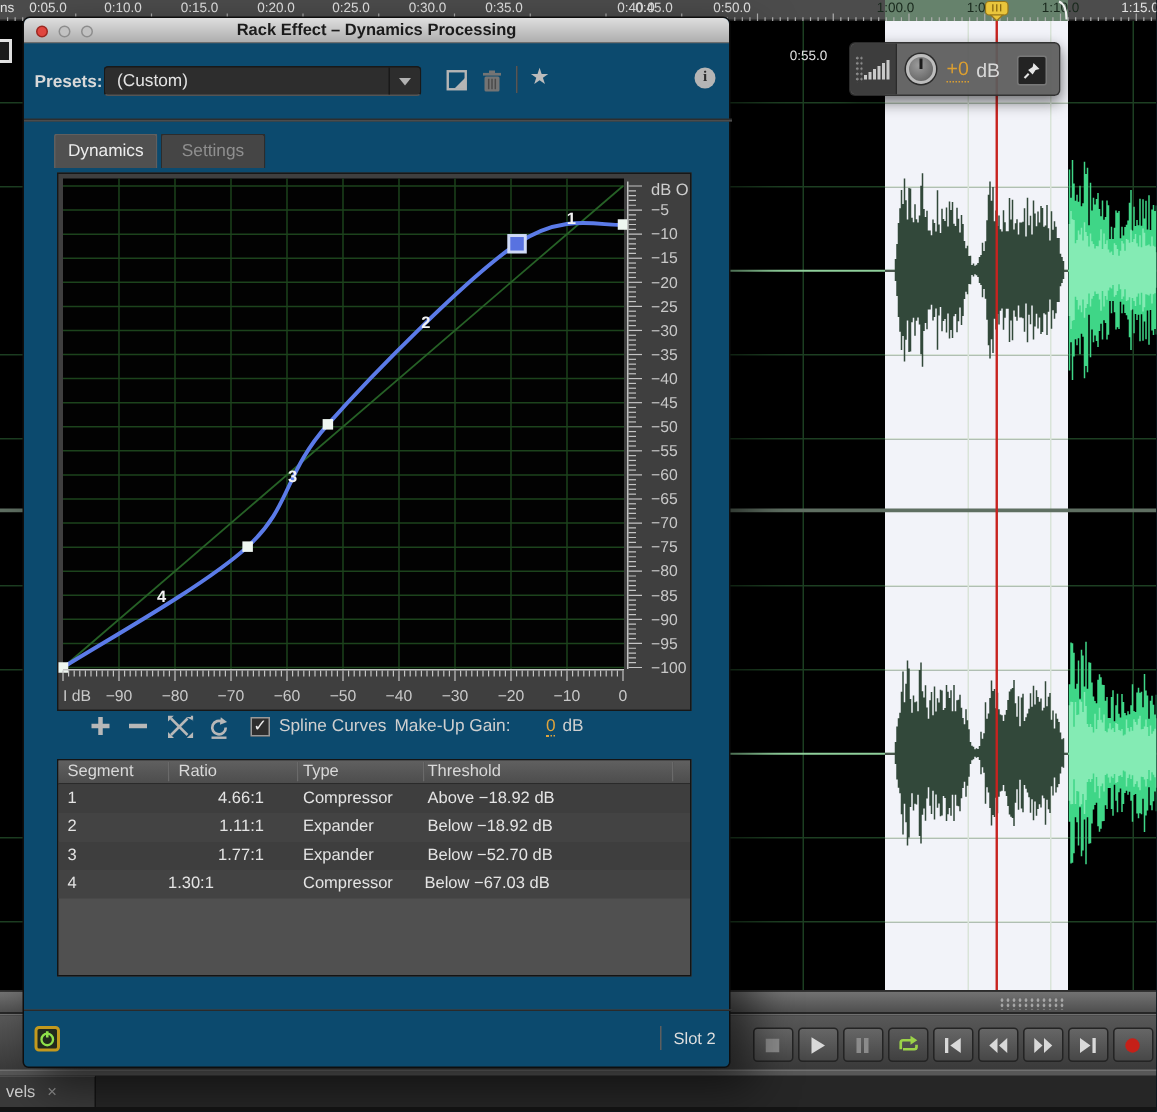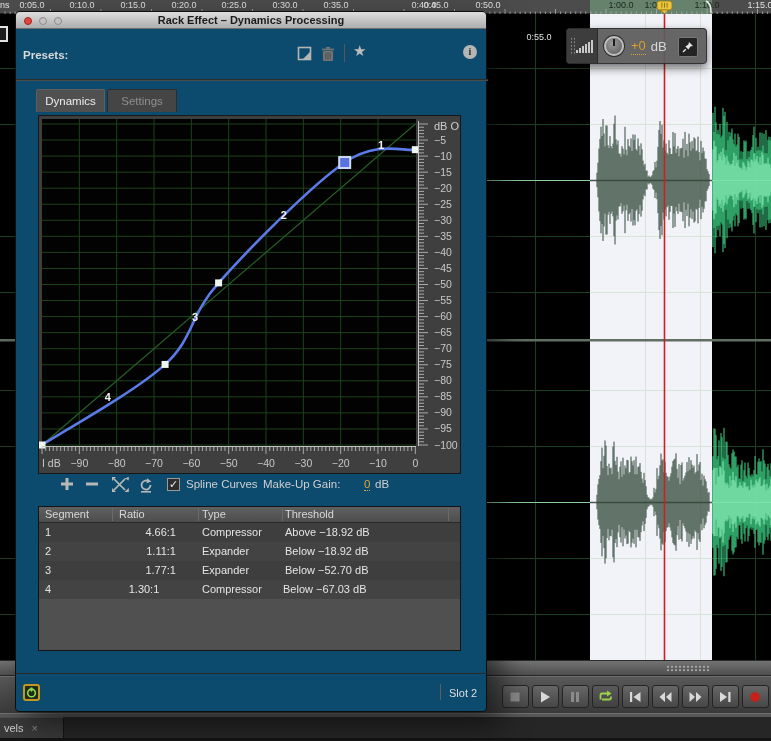--- a/index.html
+++ b/index.html
@@ -328,21 +328,21 @@
         <span class="tlabel" style="left: 82px;">0:10.0</span>
         <span class="tlabel" style="left: 133px;">0:15.0</span>
         <span class="tlabel" style="left: 184px;">0:20.0</span>
         <span class="tlabel" style="left: 234px;">0:25.0</span>
         <span class="tlabel" style="left: 285px;">0:30.0</span>
         <span class="tlabel" style="left: 336px;">0:35.0</span>
         <span class="tlabel" style="left: 385px; margin-left: 39px;">0:40.0</span>
         <span class="tlabel" style="left: 436px;">0:45.0</span>
         <span class="tlabel" style="left: 488px;">0:50.0</span>
         <span class="tlabel" style="left: 539px; margin-top: 32px;">0:55.0</span>
-        <span class="tlabel dark" style="left: 597px; margin-left: 24px;">1:00.0</span>
+        <span class="tlabel dark" style="left: 597px;">1:00.0</span>
         <span class="tlabel dark" style="left: 657px;">1:05.0</span>
         <span class="tlabel dark" style="left: 707px;">1:10.0</span>
         <span class="tlabel" style="left: 760px;">1:15.0</span>
       </div>
     <svg id="playhead-marker" width="771" height="14" style="position:absolute;left:0;top:0">
         <rect x="657" y="1" width="15" height="9" rx="2.5" fill="#e9c53c" stroke="#96761a" stroke-width="0.8"></rect>
         <path d="M660.5 10 L668.5 10 L664.5 13.8 Z" fill="#e9c53c" stroke="#96761a" stroke-width="0.8"></path>
         <line x1="661.9" y1="2.8" x2="661.9" y2="7.6" stroke="#8a6a12" stroke-width="0.9"></line>
         <line x1="664.5" y1="2.8" x2="664.5" y2="7.6" stroke="#8a6a12" stroke-width="0.9"></line>
         <line x1="667.1" y1="2.8" x2="667.1" y2="7.6" stroke="#8a6a12" stroke-width="0.9"></line>
@@ -449,20 +449,26 @@
 
   <div id="dialog">
     <div id="titlebar">
       <div class="tl red"></div>
       <div class="tl gray g1"></div>
       <div class="tl gray g2"></div>
       <div class="title">Rack Effect – Dynamics Processing</div>
     </div>
 
     <span class="prow-label">Presets:</span>
+    <div id="preset-dd">
+      <span class="val">(Custom)</span>
+      <div class="arrow-box">
+          <div class="arrow"></div>
+        </div>
+    </div>
     <svg class="prow-icon" style="left:281px" width="15" height="15" viewBox="0 0 15 15">
       <rect x="1.5" y="1.5" width="12" height="12" fill="none" stroke="#b5b5b5" stroke-width="1.6"></rect>
       <path d="M13 13 L13 6 L6 13 Z" fill="#b5b5b5"></path>
     </svg>
     <svg class="prow-icon" style="left:304px" width="16" height="16" viewBox="0 0 16 16">
       <g fill="#747474">
           <rect x="3" y="5" width="10" height="10" rx="1"></rect>
           <rect x="2" y="2.6" width="12" height="1.8"></rect>
           <rect x="6" y="1" width="4" height="1.8"></rect>
         </g>
@@ -822,21 +828,21 @@
             <span class="c" style="left: 246px;">Below −18.92 dB</span>
           </div>
           <div class="trow" style="top: 54px; background: rgb(62, 62, 62);">
             <span class="c" style="left: 6px;">3</span>
             <span class="c" style="left: 73px; width: 64px; text-align: right;">1.77:1</span>
             <span class="c" style="left: 163px;">Expander</span>
             <span class="c" style="left: 246px;">Below −52.70 dB</span>
           </div>
           <div class="trow" style="top: 73px; background: rgb(67, 67, 67);">
             <span class="c" style="left: 6px;">4</span>
-            <span class="c" style="left: 73px; width: 64px; text-align: center;">1.30:1</span>
+            <span class="c" style="left: 73px; width: 64px; text-align: left;">1.30:1</span>
             <span class="c" style="left: 163px;">Compressor</span>
             <span class="c" style="left: 244px;">Below −67.03 dB</span>
           </div>
         </div>
     </div>
 
     <div id="dlg-footer-sep"></div>
     <div id="power-btn">
       <svg width="11" height="11" viewBox="0 0 12 12">
         <circle cx="6" cy="6.5" r="4.2" fill="none" stroke="#8ee04a" stroke-width="1.7"></circle>

